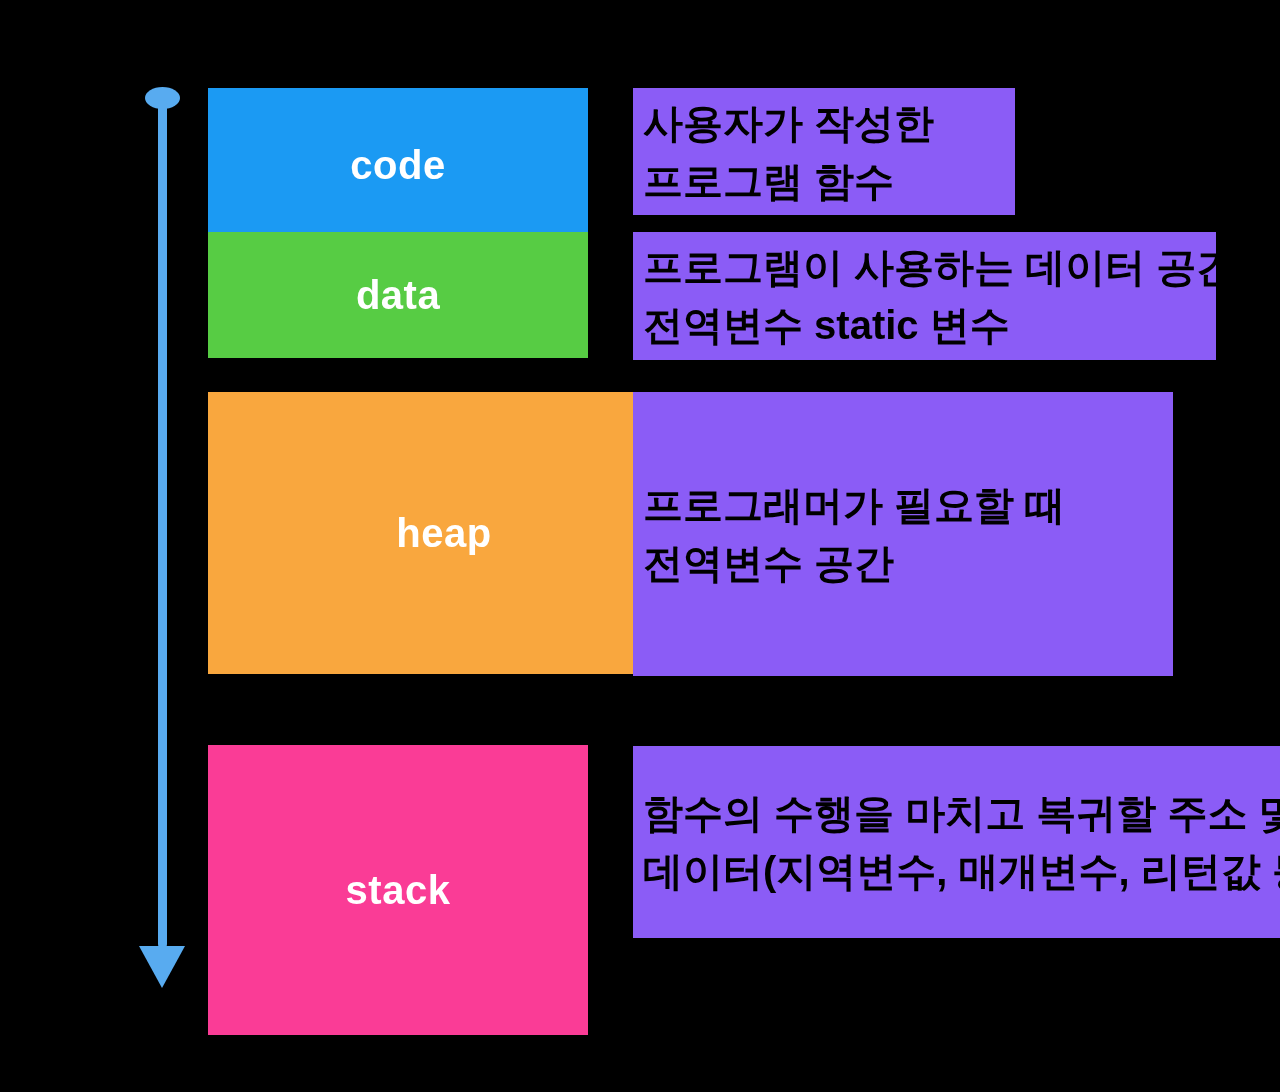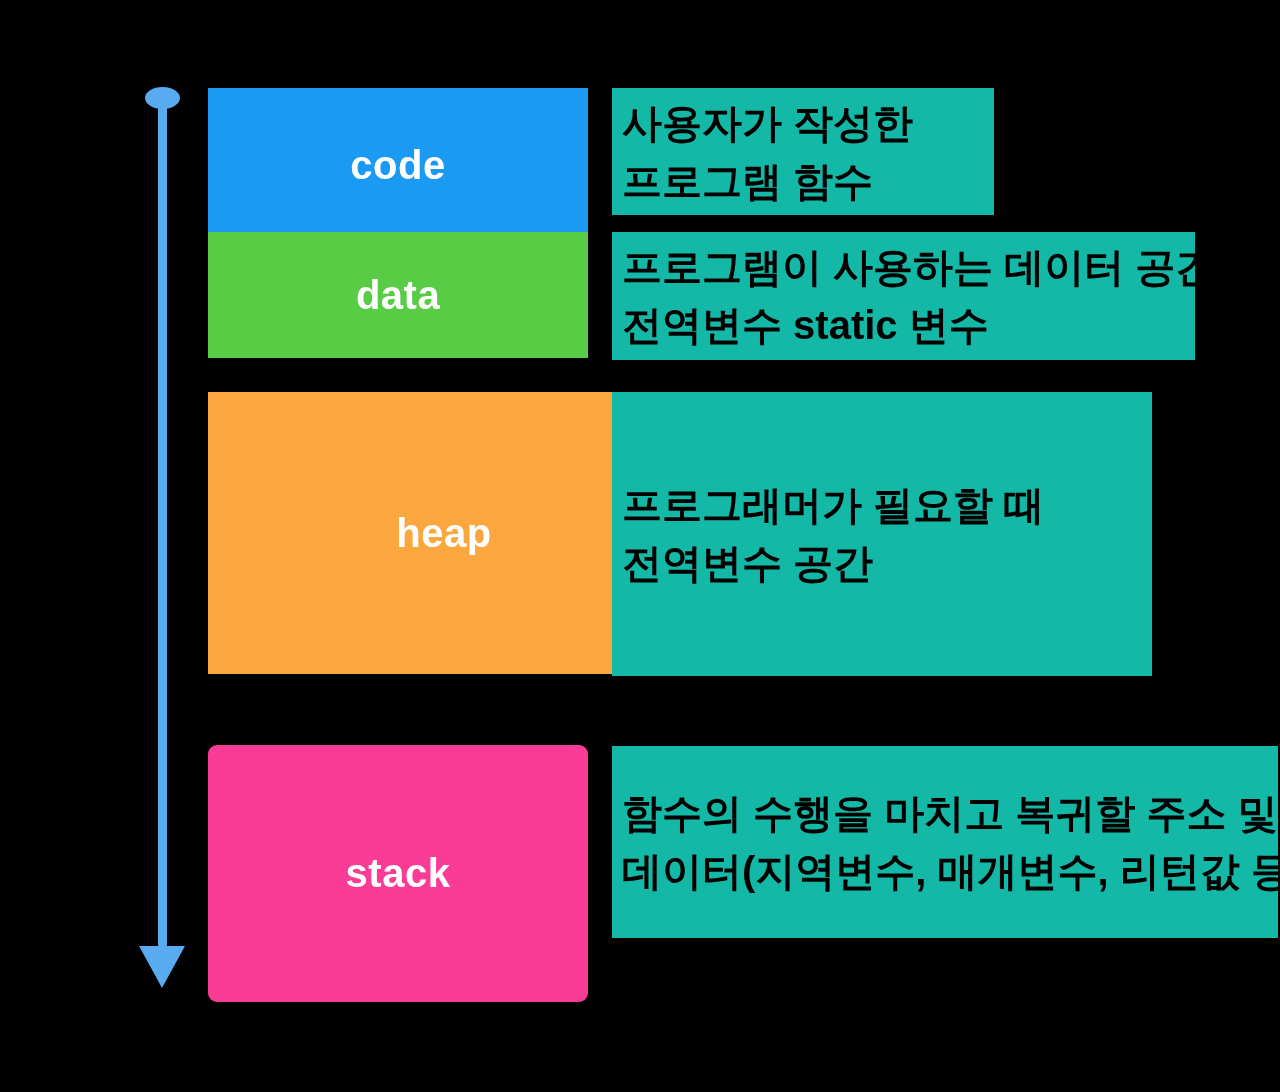--- a/index.html
+++ b/index.html
@@ -55,27 +55,27 @@
   }
   .block span {
     color: #ffffff;
     font-size: 40px;
     font-weight: 600;
     letter-spacing: 0.5px;
   }
   .block-code  { top: 88px;  height: 155px; }
   .block-data  { top: 232px; height: 126px; }
   .block-heap  { top: 392px; height: 282px; }
-  .block-stack { top: 745px; height: 257px; border-radius: 9px; }
+  .block-stack { top: 745px; height: 290px; }
 
   
   .note {
     position: absolute;
-    left: 612px;
-    background: #14b8a6;
+    left: 633px;
+    background: #8b5cf6;
     display: flex;
     flex-direction: column;
     justify-content: center;
     box-sizing: border-box;
     padding: 0 0 0 10px;
   }
   .note .line {
     color: #000000;
     font-size: 40px;
     font-weight: 700;

